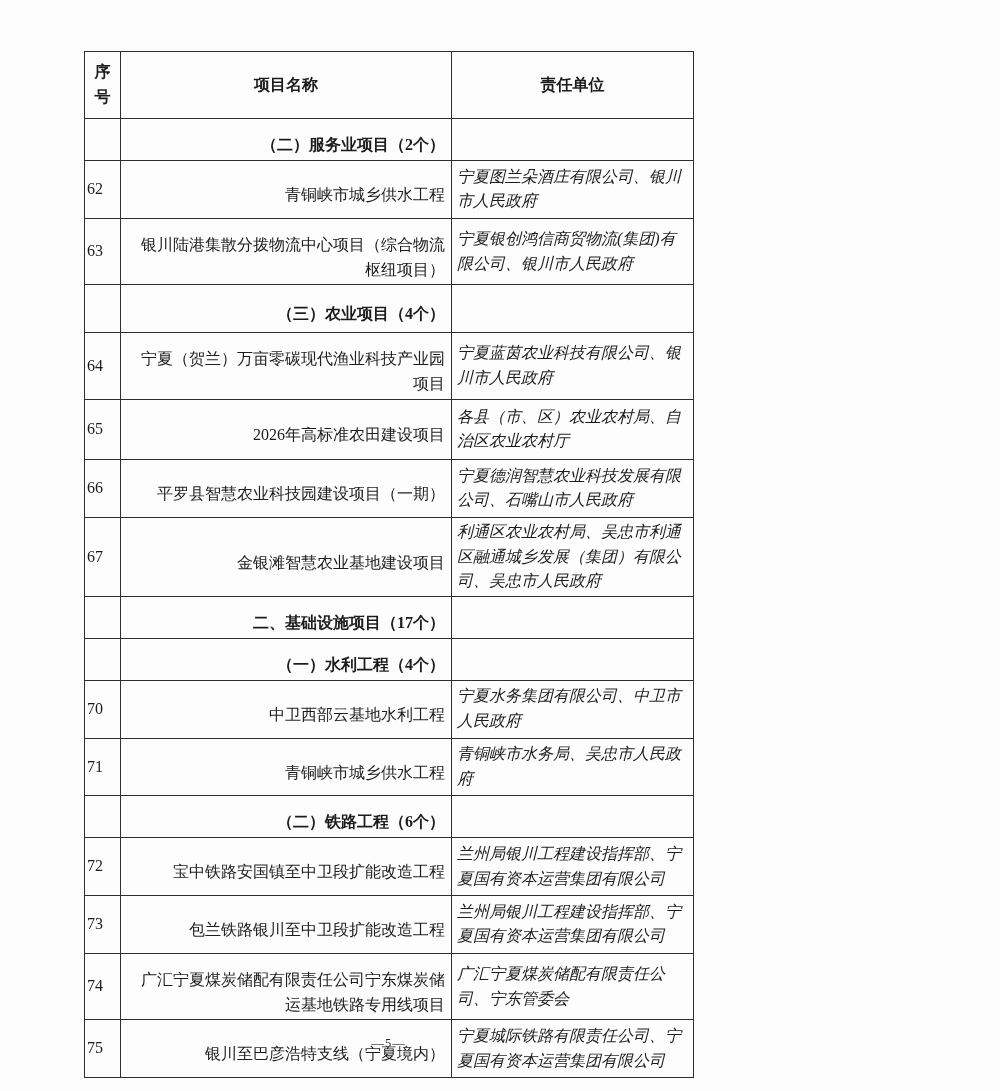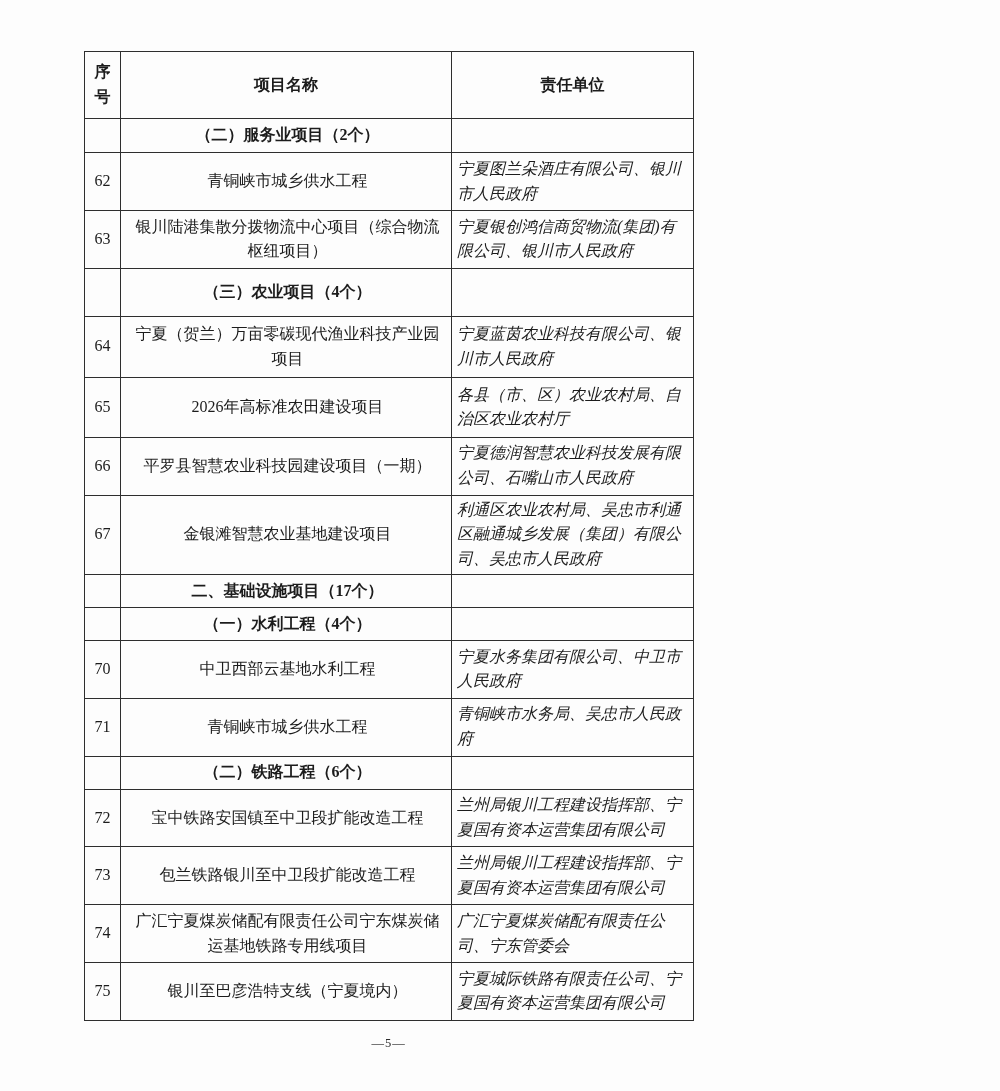--- a/index.html
+++ b/index.html
@@ -32,28 +32,27 @@
     vertical-align: middle;
     overflow: hidden;
     word-break: break-all;
   }
   table.projects th {
     font-weight: bold;
     text-align: center;
     padding: 0 2px;
   }
   td.c-num {
-    text-align: center;
     padding: 16px 2px;
     font-family: "Liberation Serif", "DejaVu Serif", serif;
     margin-left: 27px;
   }
   td.c-name {
-    text-align: center;
-    padding: 2px 6px 2px 9px;
+    text-align: right;
+    padding: 14px 6px 2px 9px;
   }
   td.c-unit {
     text-align: left;
     padding: 2px 6px 2px 5px;
     font-style: italic;
   }
   tr.section-row td.c-name {
     font-weight: bold;
   }
   .page-footer {

